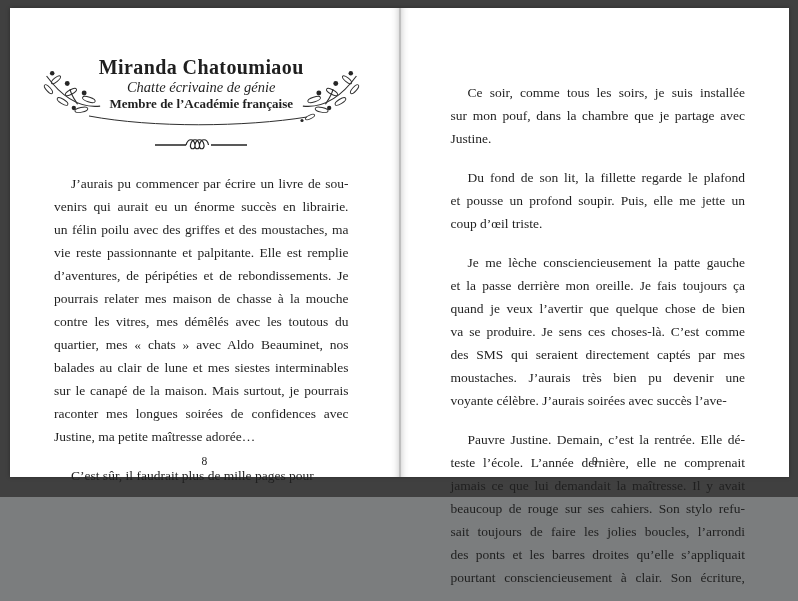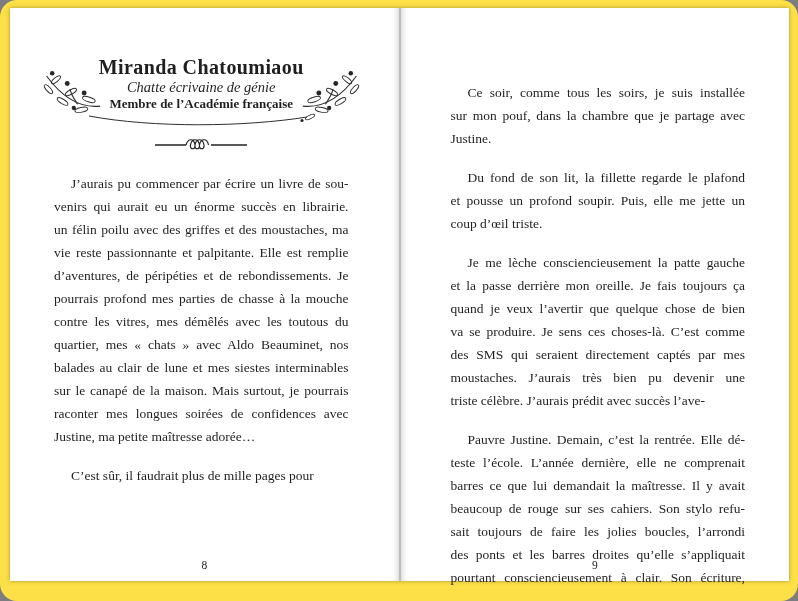--- a/index.html
+++ b/index.html
@@ -4,23 +4,22 @@
 <style>
   html, body {
     margin: 0; padding: 0;
     width: 798px; height: 601px;
     overflow: hidden;
     background: #7b7d7e;
     font-family: "Liberation Serif", "DejaVu Serif", serif;
   }
   .frame {
     position: relative;
-    width: 798px; height: 601px;
-    background: #fde047;
-    border-radius: 17px;
+    width: 798px; height: 497px;
+    background: #404040;
   }
   .spread {
     position: absolute;
     top: 8px; left: 10px; right: 9px; bottom: 20px;
     display: flex;
     background: #ffffff;
     box-shadow: 0 0 4px rgba(0,0,0,0.35);
   }
   .page {
     position: relative;
@@ -152,21 +151,21 @@
         </div>
       </div>
 
       <div class="body">
         <div class="para">
             <div class="line">J’aurais pu commencer par écrire un livre de sou-</div>
             <div class="line">venirs qui aurait eu un énorme succès en librairie.</div>
             <div class="line">un félin poilu avec des griffes et des moustaches, ma</div>
             <div class="line">vie reste passionnante et palpitante. Elle est remplie</div>
             <div class="line">d’aventures, de péripéties et de rebondissements. Je</div>
-            <div class="line">pourrais profond mes parties de chasse à la mouche</div>
+            <div class="line">pourrais relater mes maison de chasse à la mouche</div>
             <div class="line">contre les vitres, mes démêlés avec les toutous du</div>
             <div class="line">quartier, mes « chats » avec Aldo Beauminet, nos</div>
             <div class="line">balades au clair de lune et mes siestes interminables</div>
             <div class="line">sur le canapé de la maison. Mais surtout, je pourrais</div>
             <div class="line">raconter mes longues soirées de confidences avec</div>
             <div class="line">Justine, ma petite maîtresse adorée…</div>
           </div>
         <div class="para">
             <div class="line">C’est sûr, il faudrait plus de mille pages pour</div>
           </div>
@@ -189,26 +188,26 @@
             <div class="line">et pousse un profond soupir. Puis, elle me jette un</div>
             <div class="line">coup d’œil triste.</div>
           </div>
         <div class="para">
             <div class="line">Je me lèche consciencieusement la patte gauche</div>
             <div class="line">et la passe derrière mon oreille. Je fais toujours ça</div>
             <div class="line">quand je veux l’avertir que quelque chose de bien</div>
             <div class="line">va se produire. Je sens ces choses-là. C’est comme</div>
             <div class="line">des SMS qui seraient directement captés par mes</div>
             <div class="line">moustaches. J’aurais très bien pu devenir une</div>
-            <div class="line">triste célèbre. J’aurais prédit avec succès l’ave-</div>
+            <div class="line">voyante célèbre. J’aurais soirées avec succès l’ave-</div>
           </div>
         <div class="para continued">
             <div class="line">Pauvre Justine. Demain, c’est la rentrée. Elle dé-</div>
             <div class="line">teste l’école. L’année dernière, elle ne comprenait</div>
-            <div class="line">barres ce que lui demandait la maîtresse. Il y avait</div>
+            <div class="line">jamais ce que lui demandait la maîtresse. Il y avait</div>
             <div class="line">beaucoup de rouge sur ses cahiers. Son stylo refu-</div>
             <div class="line">sait toujours de faire les jolies boucles, l’arrondi</div>
             <div class="line">des ponts et les barres droites qu’elle s’appliquait</div>
             <div class="line">pourtant consciencieusement à clair. Son écriture,</div>
           </div>
       </div>
 
       <div class="page-num">9</div>
     </div>
 

